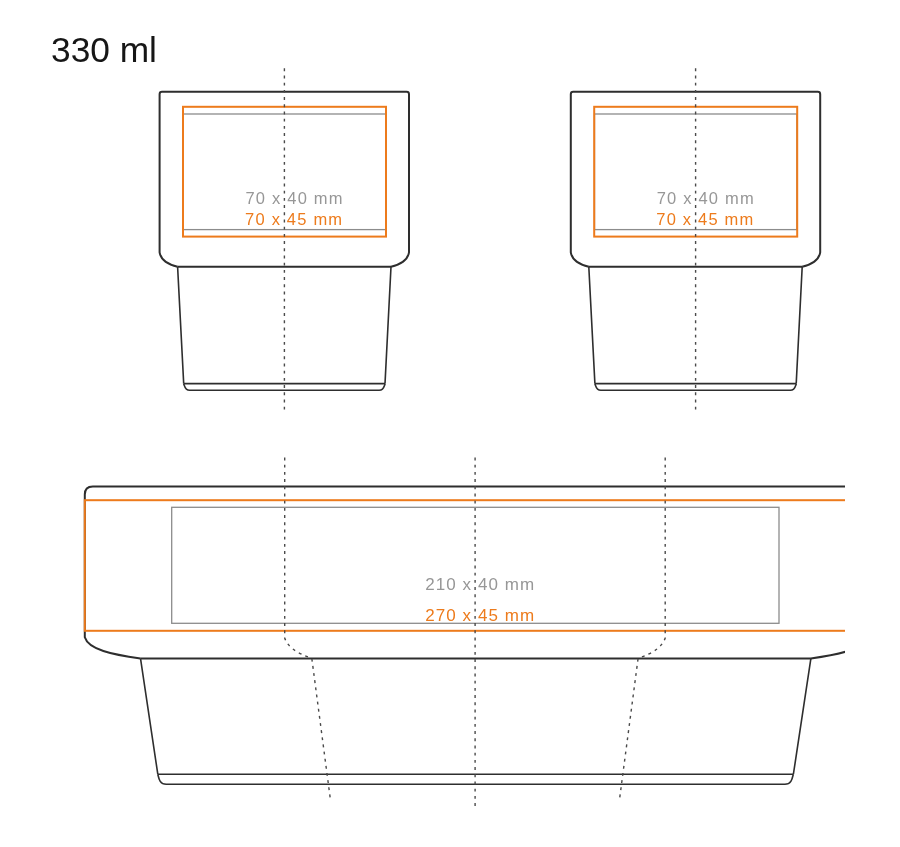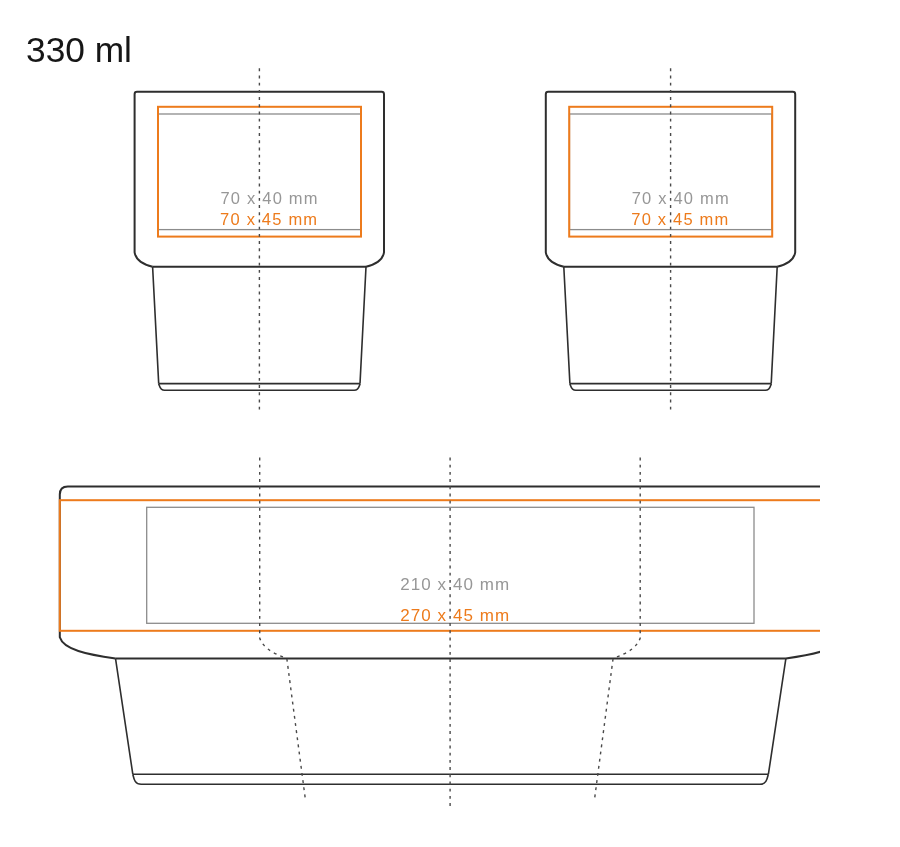--- a/index.html
+++ b/index.html
@@ -1,16 +1,16 @@
 <!DOCTYPE html>
 <html><head>
 <meta charset="utf-8">
 <style>
   html,body{margin:0;padding:0;background:#ffffff;}
-  .wrap{width:820px;height:847px;position:relative;overflow:hidden;}
+  .wrap{width:820px;height:847px;position:relative;overflow:hidden;margin-left:25px;}
   text{font-family:"Liberation Sans",sans-serif;}
 </style>
 </head>
 <body>
 <div class="wrap">
 <svg width="900" height="847" viewBox="0 0 900 847" xmlns="http://www.w3.org/2000/svg">
   <rect x="0" y="0" width="900" height="847" fill="#ffffff"></rect>
 
   <text x="26" y="61.5" font-size="35.3" fill="#161616">330 ml</text>
 

